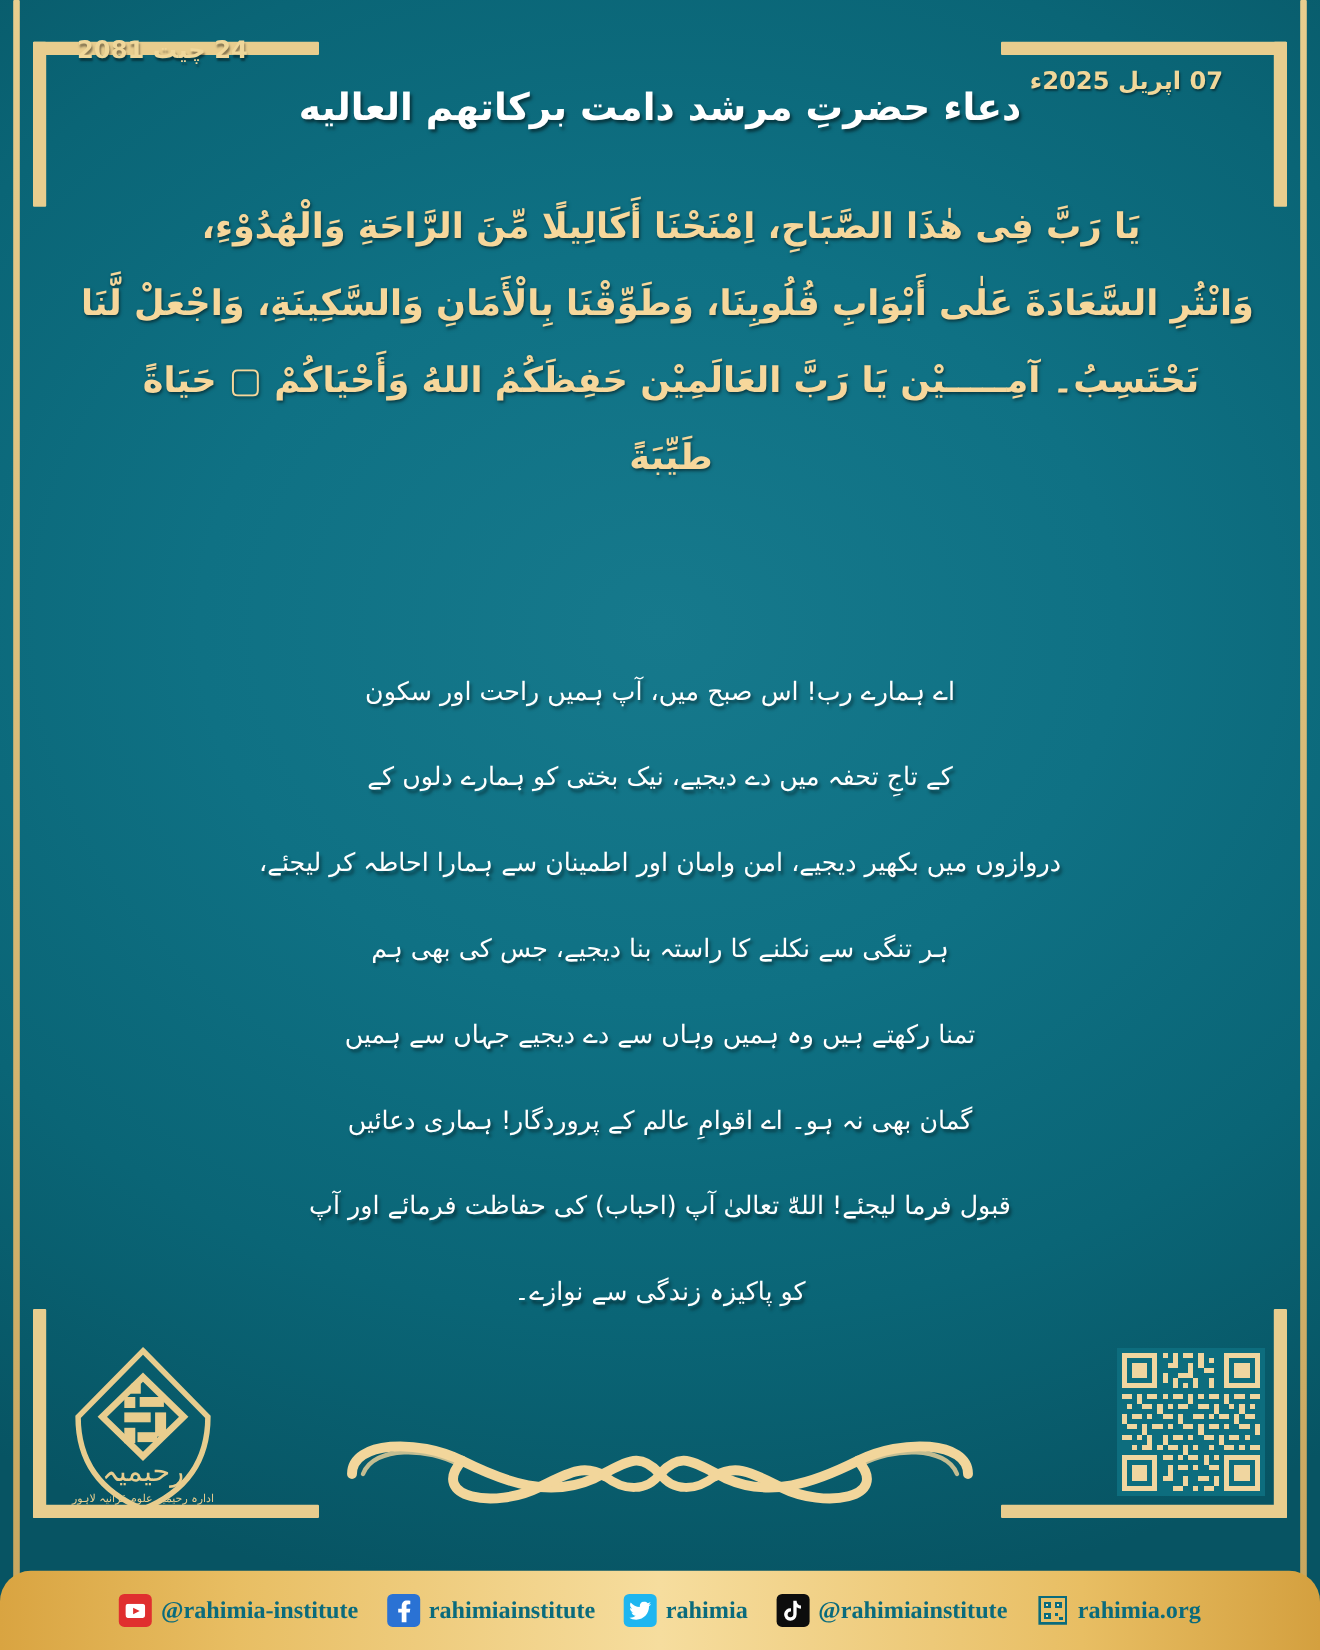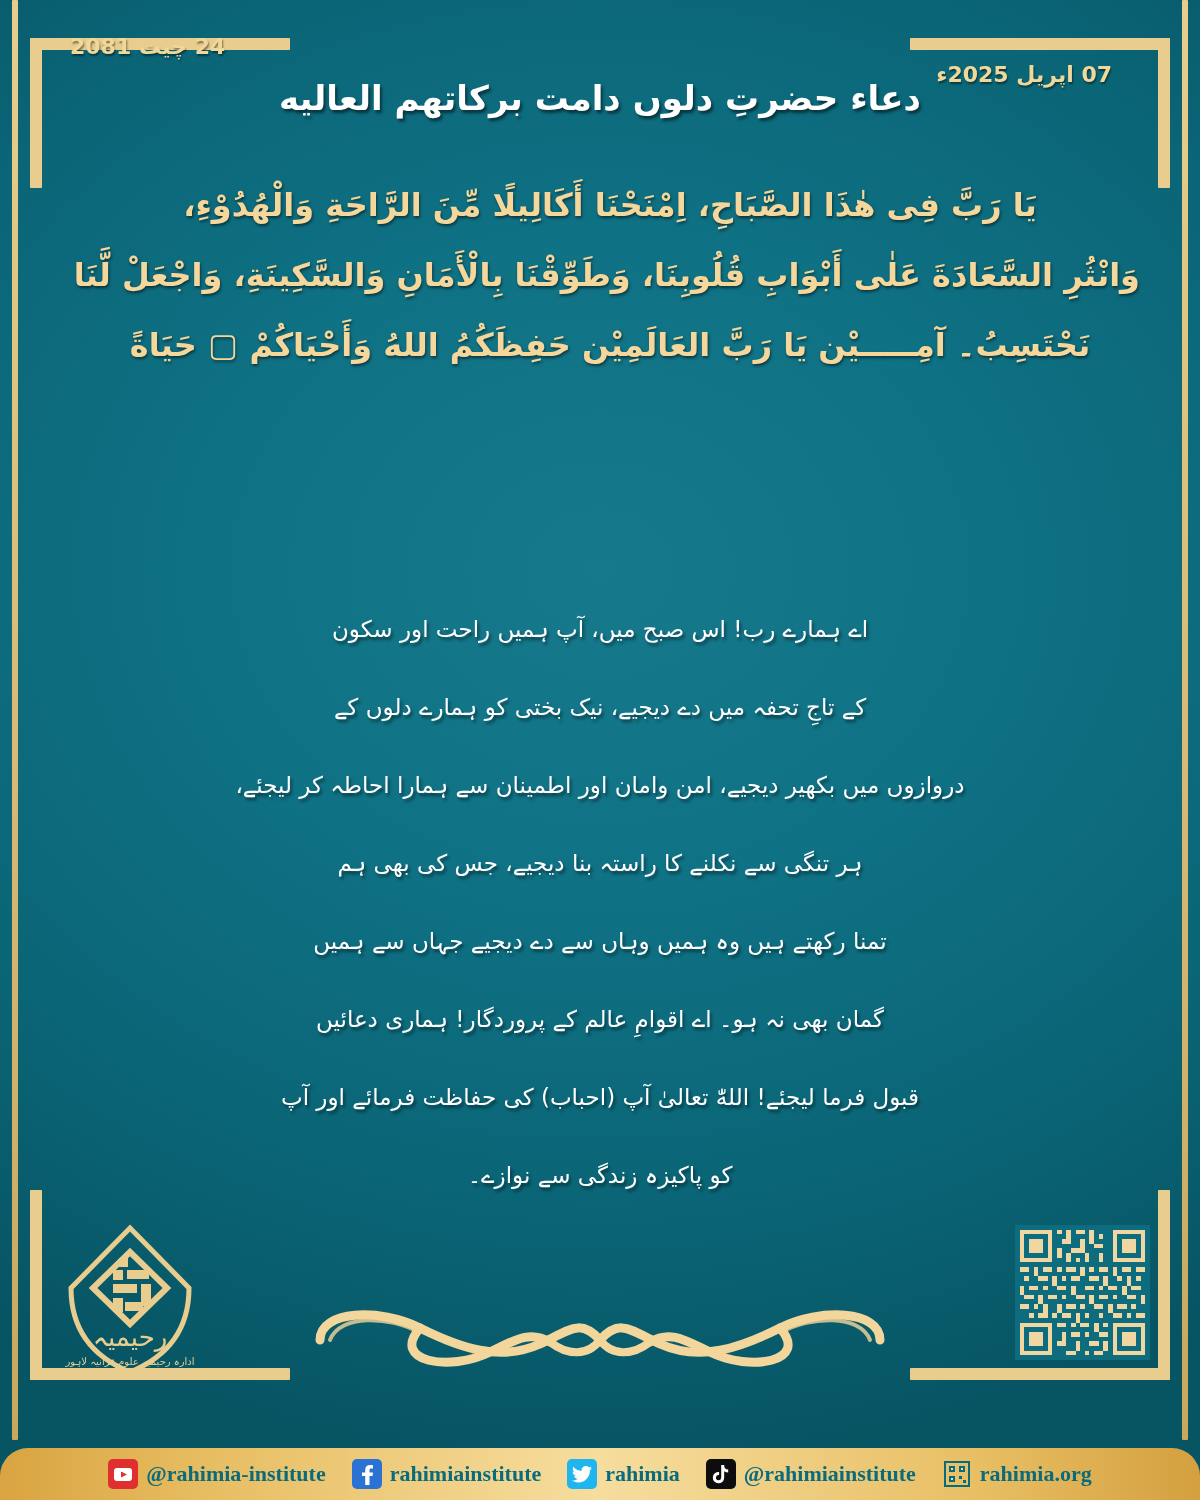--- a/index.html
+++ b/index.html
@@ -84,21 +84,21 @@
   #logo{position:absolute;left:55px;bottom:118px;width:150px;height:160px;}
   #logo svg{display:block;}
   
   #ornament{position:absolute;left:300px;bottom:120px;width:600px;height:80px;}
   
   #qr{position:absolute;right:50px;bottom:140px;width:135px;height:135px;}
   #qr svg{display:block;}
 
   
   #footer{
-    position:absolute;left:0;right:0;bottom:0;height:52px;
+    position:absolute;left:0;right:0;bottom:0;height:72px;
     background:linear-gradient(90deg,#d9a441 0%,#e8be63 18%,#f6dd9e 50%,#e8be63 82%,#d4a03f 100%);
     border-top-left-radius:28px;border-top-right-radius:28px;
     display:flex;align-items:center;justify-content:center;gap:26px;
   }
   .social{display:flex;align-items:center;gap:8px;}
   .sicon{width:30px;height:30px;border-radius:5px;display:flex;align-items:center;justify-content:center;flex:0 0 auto;}
   .sicon svg{display:block;}
   .slabel{
     color:#0a6b7c;font-size:22px;font-weight:bold;
     font-family:"Liberation Serif","DejaVu Serif",serif;
@@ -122,26 +122,27 @@
   <div class="bar c-tr-h"></div>
   <div class="bar c-tr-v"></div>
   <div class="bar c-bl-v"></div>
   <div class="bar c-bl-h"></div>
   <div class="bar c-br-v"></div>
   <div class="bar c-br-h"></div>
 
   <div class="date" id="date-left">24 چیت 2081</div>
   <div class="date" id="date-right">07 اپریل 2025ء</div>
 
-  <div id="title">دعاء حضرتِ دلوں دامت بركاتهم العالیه</div>
+  <div id="title">دعاء حضرتِ مرشد دامت بركاتهم العالیه</div>
 
   <div id="arabic">
     <span class="aline">یَا رَبَّ فِی هٰذَا الصَّبَاحِ، اِمْنَحْنَا أَكَالِيلًا مِّنَ الرَّاحَةِ وَالْهُدُوْءِ،</span>
     <span class="aline">وَانْثُرِ السَّعَادَةَ عَلٰى أَبْوَابِ قُلُوبِنَا، وَطَوِّقْنَا بِالْأَمَانِ وَالسَّكِينَةِ، وَاجْعَلْ لَّنَا</span>
     <span class="aline">نَحْتَسِبُ۔ آمِـــــيْن یَا رَبَّ العَالَمِيْن حَفِظَكُمُ اللهُ وَأَحْيَاكُمْ ▢ حَيَاةً</span>
+    <span class="aline last">طَيِّبَةً</span>
   </div>
 
   <div id="urdu">
     <span class="uline">اے ہمارے رب! اس صبح میں، آپ ہمیں راحت اور سکون</span>
     <span class="uline">کے تاجِ تحفہ میں دے دیجیے، نیک بختی کو ہمارے دلوں کے</span>
     <span class="uline">دروازوں میں بکھیر دیجیے، امن وامان اور اطمینان سے ہمارا احاطہ کر لیجئے،</span>
     <span class="uline">ہر تنگی سے نکلنے کا راستہ بنا دیجیے، جس کی بھی ہم</span>
     <span class="uline">تمنا رکھتے ہیں وہ ہمیں وہاں سے دے دیجیے جہاں سے ہمیں</span>
     <span class="uline">گمان بھی نہ ہو۔ اے اقوامِ عالم کے پروردگار! ہماری دعائیں</span>
     <span class="uline">قبول فرما لیجئے! اللهّٰ تعالیٰ آپ (احباب) کی حفاظت فرمائے اور آپ</span>

